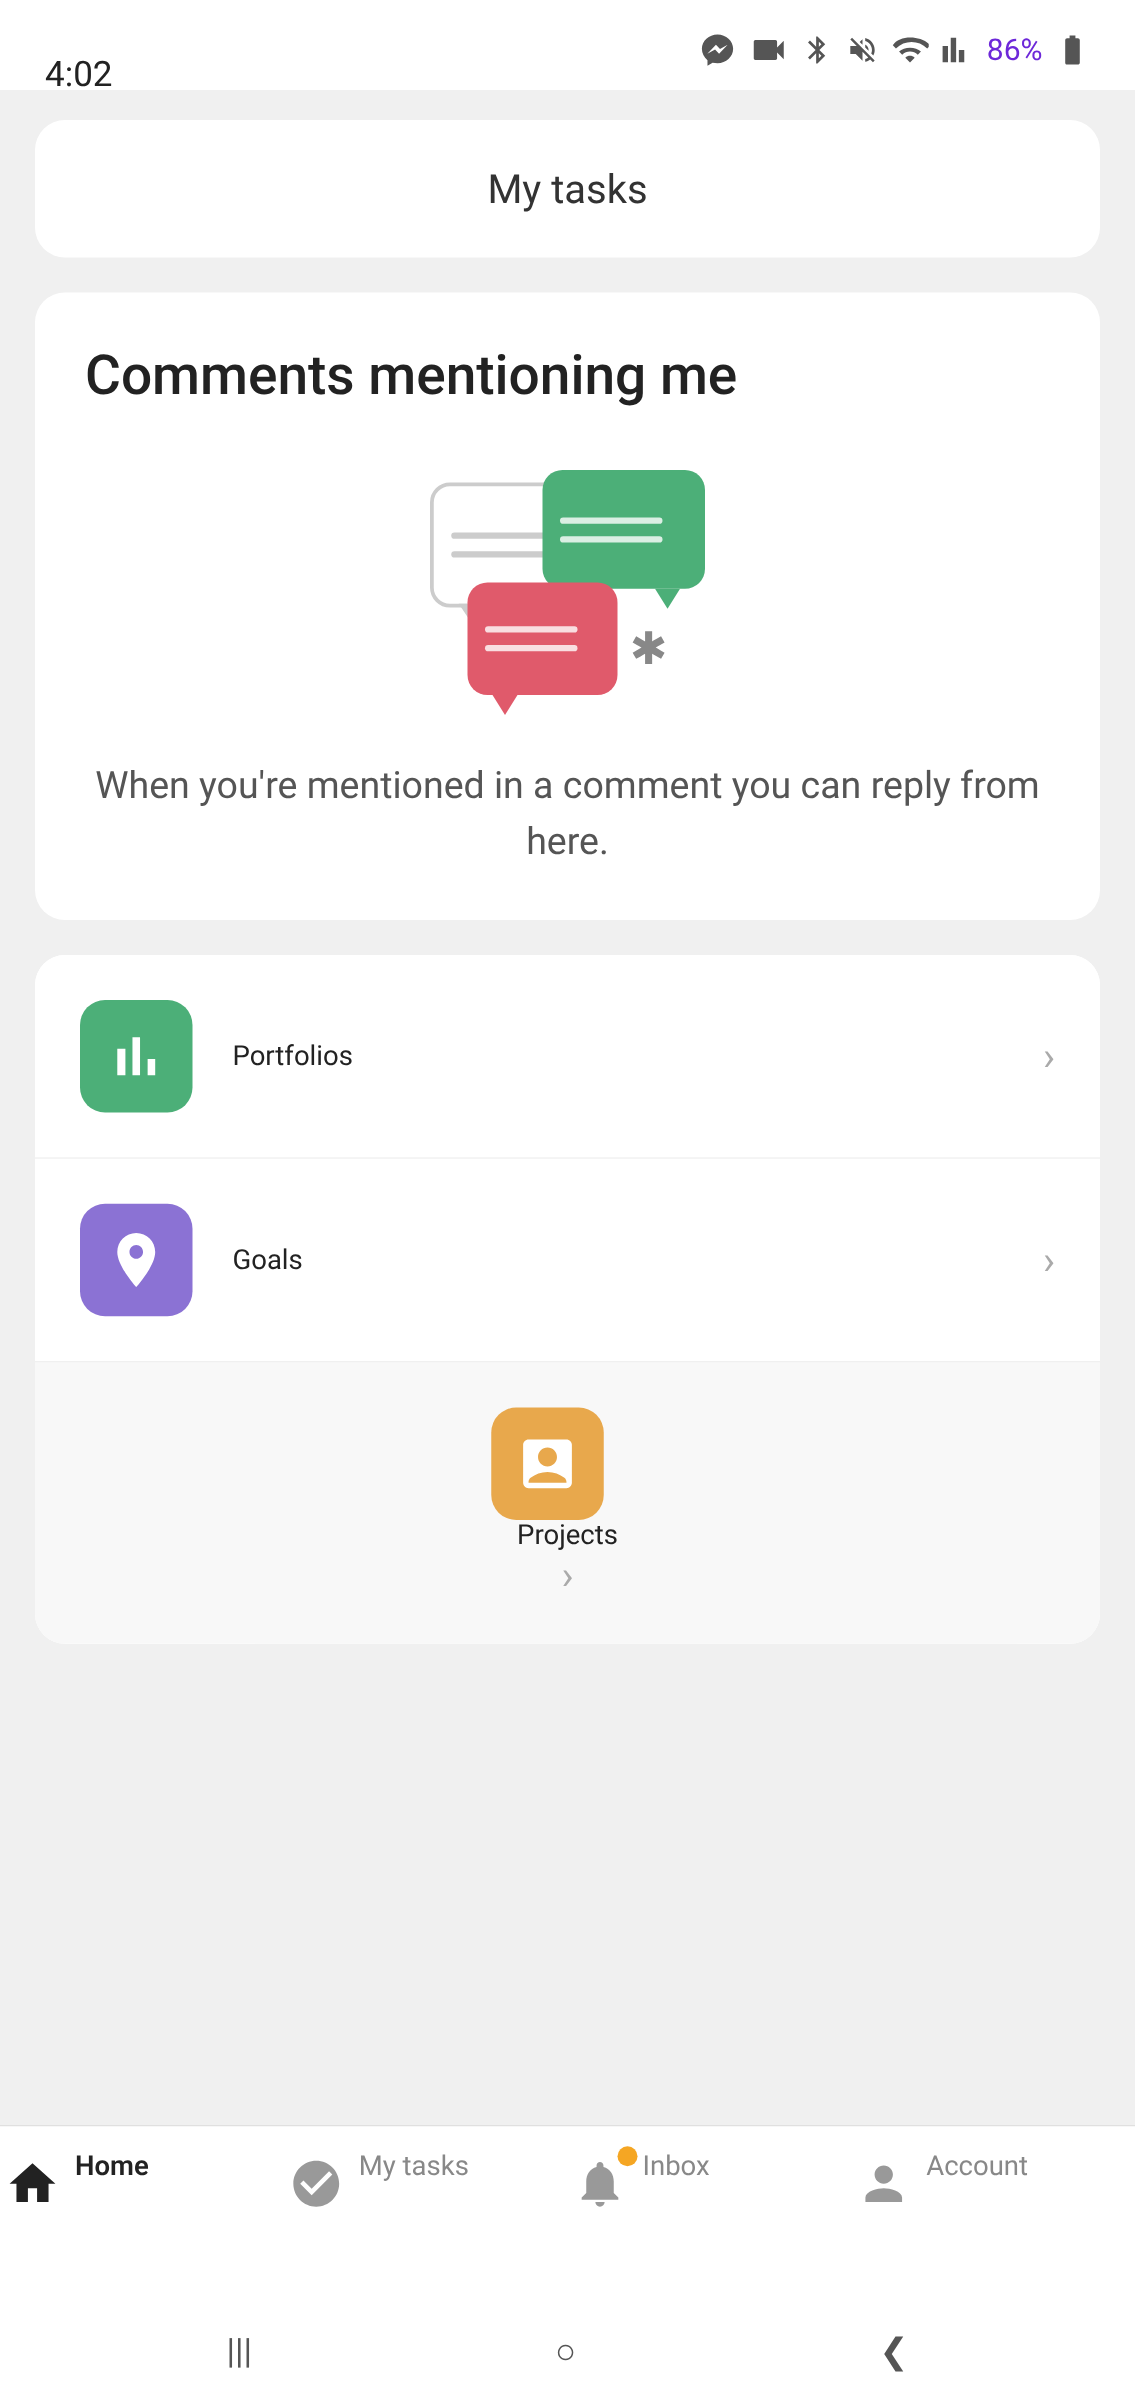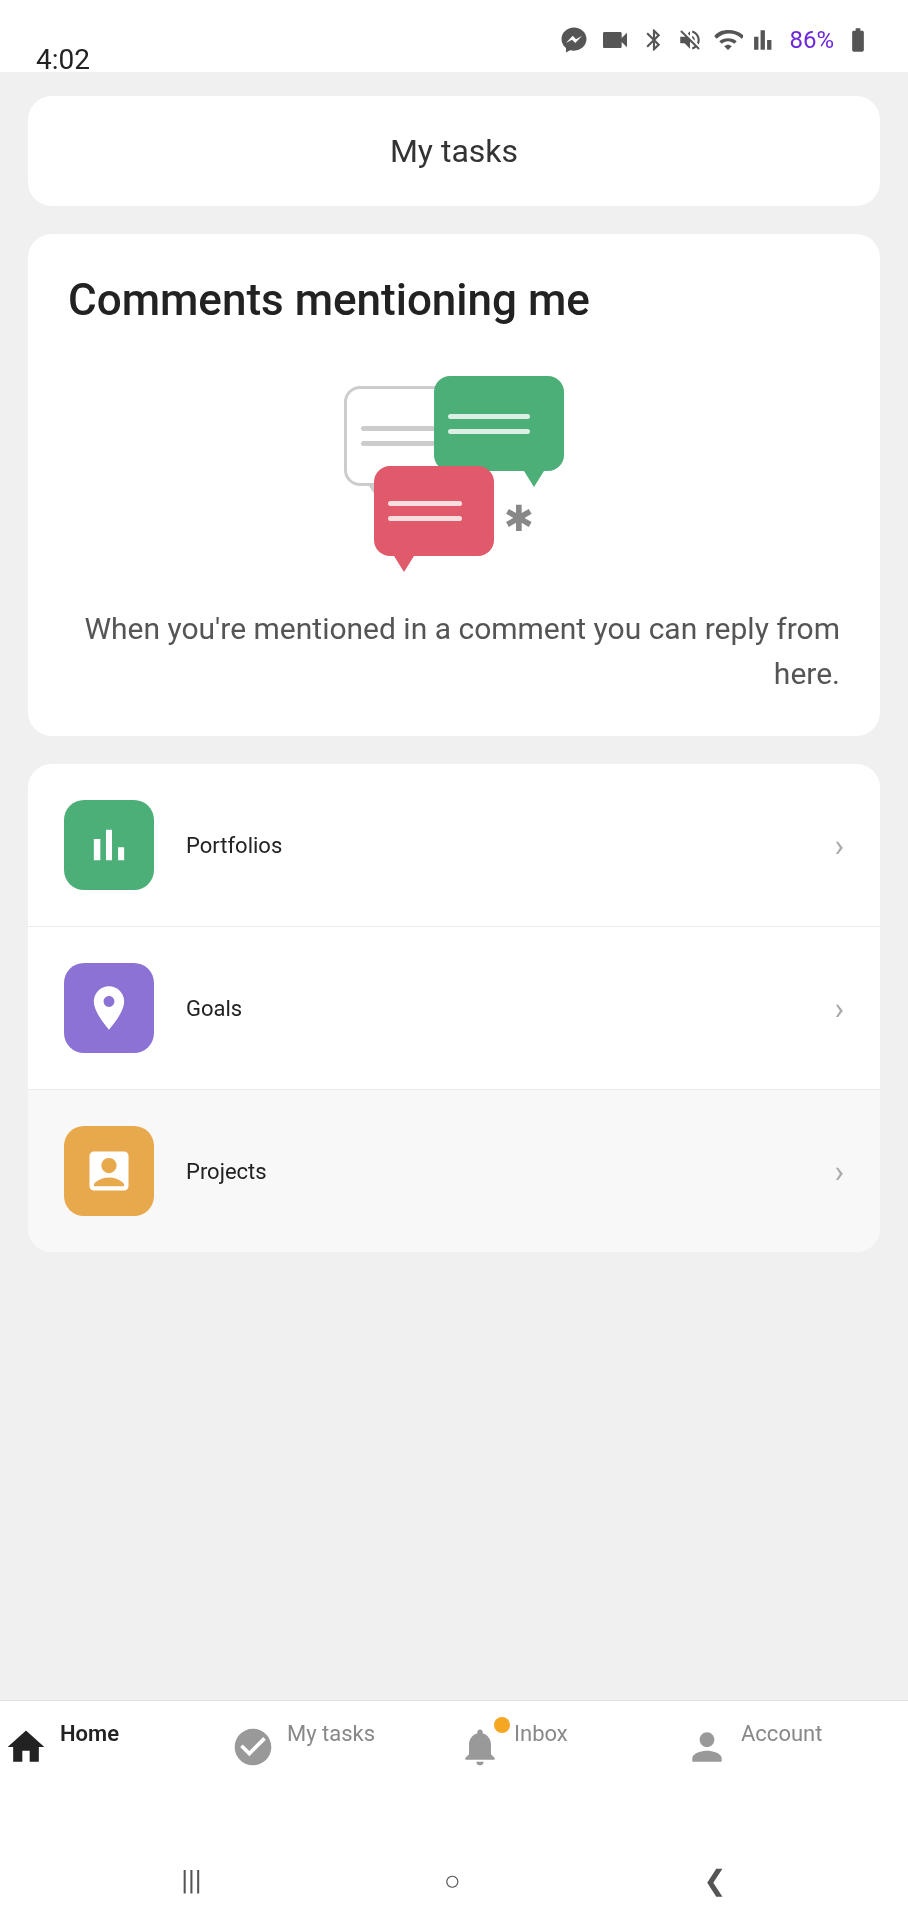--- a/index.html
+++ b/index.html
@@ -193,21 +193,21 @@
       position: absolute;
       bottom: 16px;
       right: 30px;
       font-size: 36px;
       color: #888;
     }
 
     .comments-desc {
       font-size: 30px;
       color: #555;
-      text-align: right;
+      text-align: center;
       line-height: 1.5;
     }
 
     
     .menu-card {
       background: #fff;
       border-radius: 24px;
       overflow: hidden;
     }
 
@@ -317,20 +317,21 @@
       padding: 0 60px;
     }
 
     .android-btn {
       color: #555;
       font-size: 28px;
     }
 
     .menu-item-last {
       background: #f8f8f8;
+      flex-direction: column;
     }
 
     
     svg {
       display: block;
     }
   </style>
 </head>
 <body>
 

